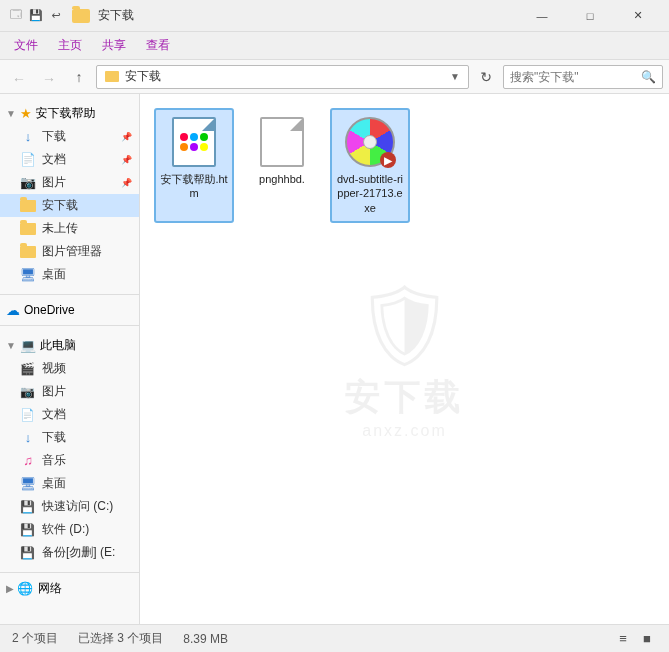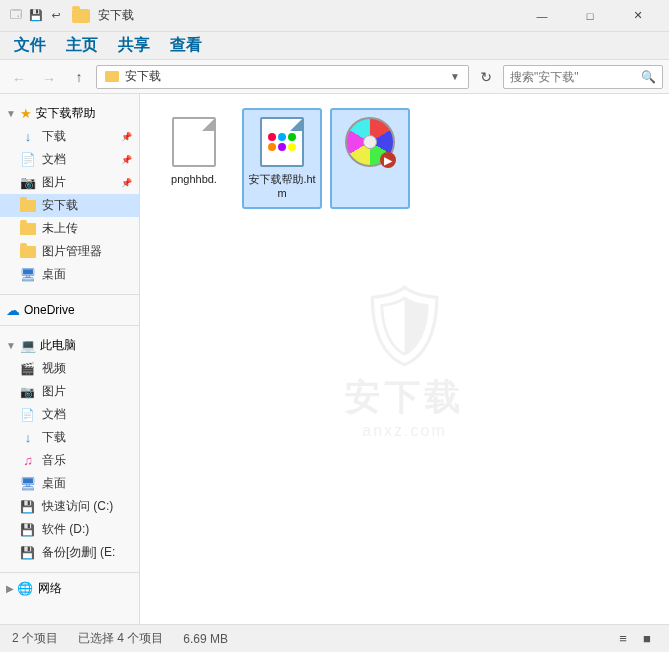--- a/index.html
+++ b/index.html
@@ -80,25 +80,24 @@
     .menu-bar {
       height: 28px;
       background: #f0f0f0;
       display: flex;
       align-items: center;
       padding: 0 4px;
       border-bottom: 1px solid #ddd;
     }
     .menu-item {
       padding: 4px 10px;
-      font-size: 16px;
-      color: #0369a1;
+      font-size: 12px;
+      color: #a21caf;
       cursor: pointer;
       border-radius: 2px;
-      font-weight: bold;
     }
 
     
     .address-bar {
       height: 34px;
       background: #f8f8f8;
       display: flex;
       align-items: center;
       padding: 0 6px;
       gap: 4px;
@@ -566,65 +565,66 @@
   <div class="file-area">
 
     <div class="watermark">
       <div class="watermark-icon">🛡</div>
       <div class="watermark-text-cn">安下载</div>
       <div class="watermark-text-en">anxz.com</div>
     </div>
 
     <div class="files-grid">
 
-      <div class="file-item">
-        <div class="file-icon-area">
-          <div class="icon-generic">
-            <div class="icon-generic-fold"></div>
-          </div>
-        </div>
-        <div class="file-label">pnghhbd.</div>
-      </div>
-
       <div class="file-item selected">
         <div class="file-icon-area">
           <div style="width:44px;height:50px;background:#fff;border:2px solid #6699bb;border-radius:2px;position:relative;display:flex;flex-direction:column;align-items:center;justify-content:center;overflow:hidden;">
             <div style="position:absolute;top:0;right:0;width:0;height:0;border-left:12px solid #fff;border-bottom:12px solid #6699bb;"></div>
 
             <div style="display:grid;grid-template-columns:repeat(3,8px);gap:2px;">
               <div style="width:8px;height:8px;border-radius:50%;background:#f04;"></div>
               <div style="width:8px;height:8px;border-radius:50%;background:#0af;"></div>
               <div style="width:8px;height:8px;border-radius:50%;background:#0c0;"></div>
               <div style="width:8px;height:8px;border-radius:50%;background:#f80;"></div>
               <div style="width:8px;height:8px;border-radius:50%;background:#a0f;"></div>
               <div style="width:8px;height:8px;border-radius:50%;background:#ff0;"></div>
             </div>
           </div>
         </div>
         <div class="file-label">安下载帮助.htm</div>
       </div>
 
+      <div class="file-item">
+        <div class="file-icon-area">
+          <div class="icon-generic">
+            <div class="icon-generic-fold"></div>
+          </div>
+        </div>
+        <div class="file-label">pnghhbd.</div>
+      </div>
+
       <div class="file-item selected">
         <div class="file-icon-area">
           <div style="position:relative;width:52px;height:52px;display:flex;align-items:center;justify-content:center;">
 
             <div style="width:50px;height:50px;border-radius:50%;background:conic-gradient(#e44 0deg 60deg, #44e 60deg 120deg, #4e4 120deg 180deg, #ee4 180deg 240deg, #e4e 240deg 300deg, #4ee 300deg 360deg);border:2px solid #999;display:flex;align-items:center;justify-content:center;">
               <div style="width:14px;height:14px;border-radius:50%;background:#eee;border:1.5px solid #aaa;"></div>
             </div>
 
             <div style="position:absolute;bottom:0;right:0;width:16px;height:16px;background:#c0392b;border-radius:50%;display:flex;align-items:center;justify-content:center;font-size:10px;color:#fff;font-weight:bold;">▶</div>
           </div>
         </div>
+        <div class="file-label">dvd-subtitle-ripper-21713.exe</div>
       </div>
 
     </div>
   </div>
 </div>
 
 <div class="status-bar">
   <span>2 个项目</span>
-  <span>已选择 4 个项目</span>
-  <span>6.69 MB</span>
+  <span>已选择 3 个项目</span>
+  <span>8.39 MB</span>
   <div class="status-right">
     <div class="view-btn">≡</div>
     <div class="view-btn">■</div>
   </div>
 </div>
 
 </body></html>

